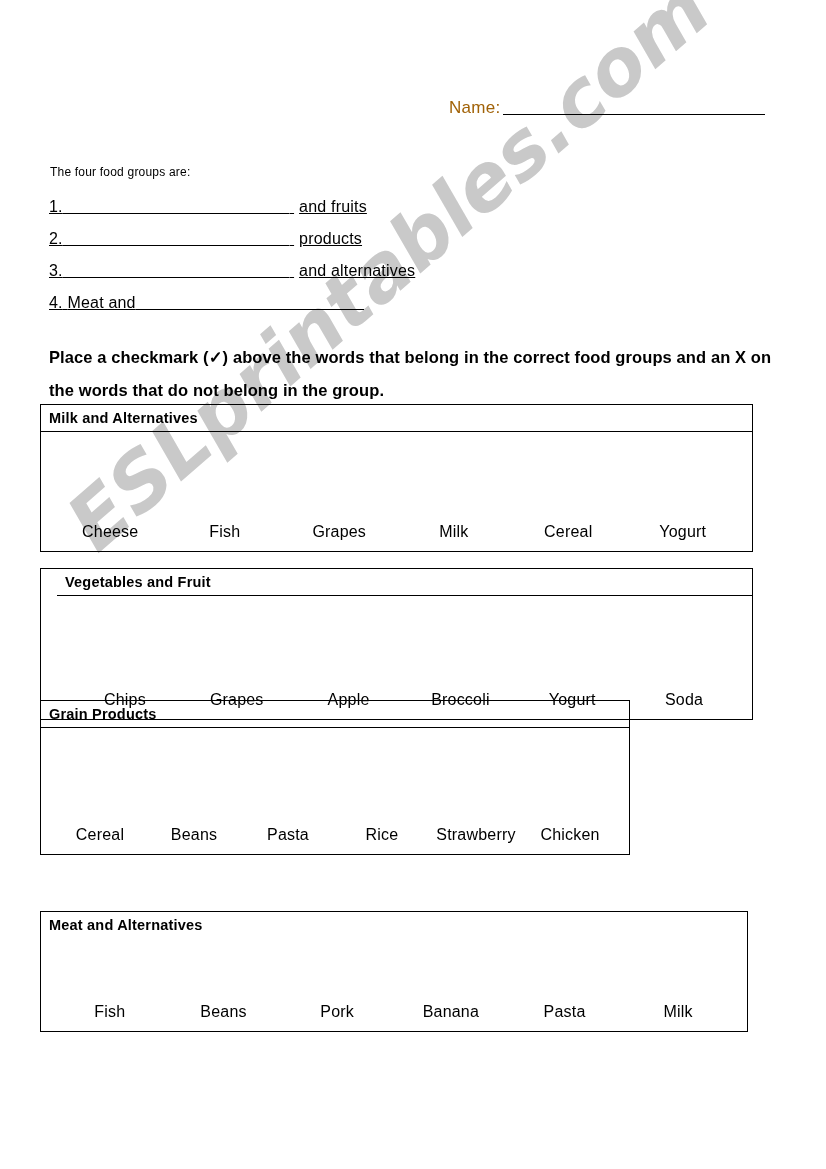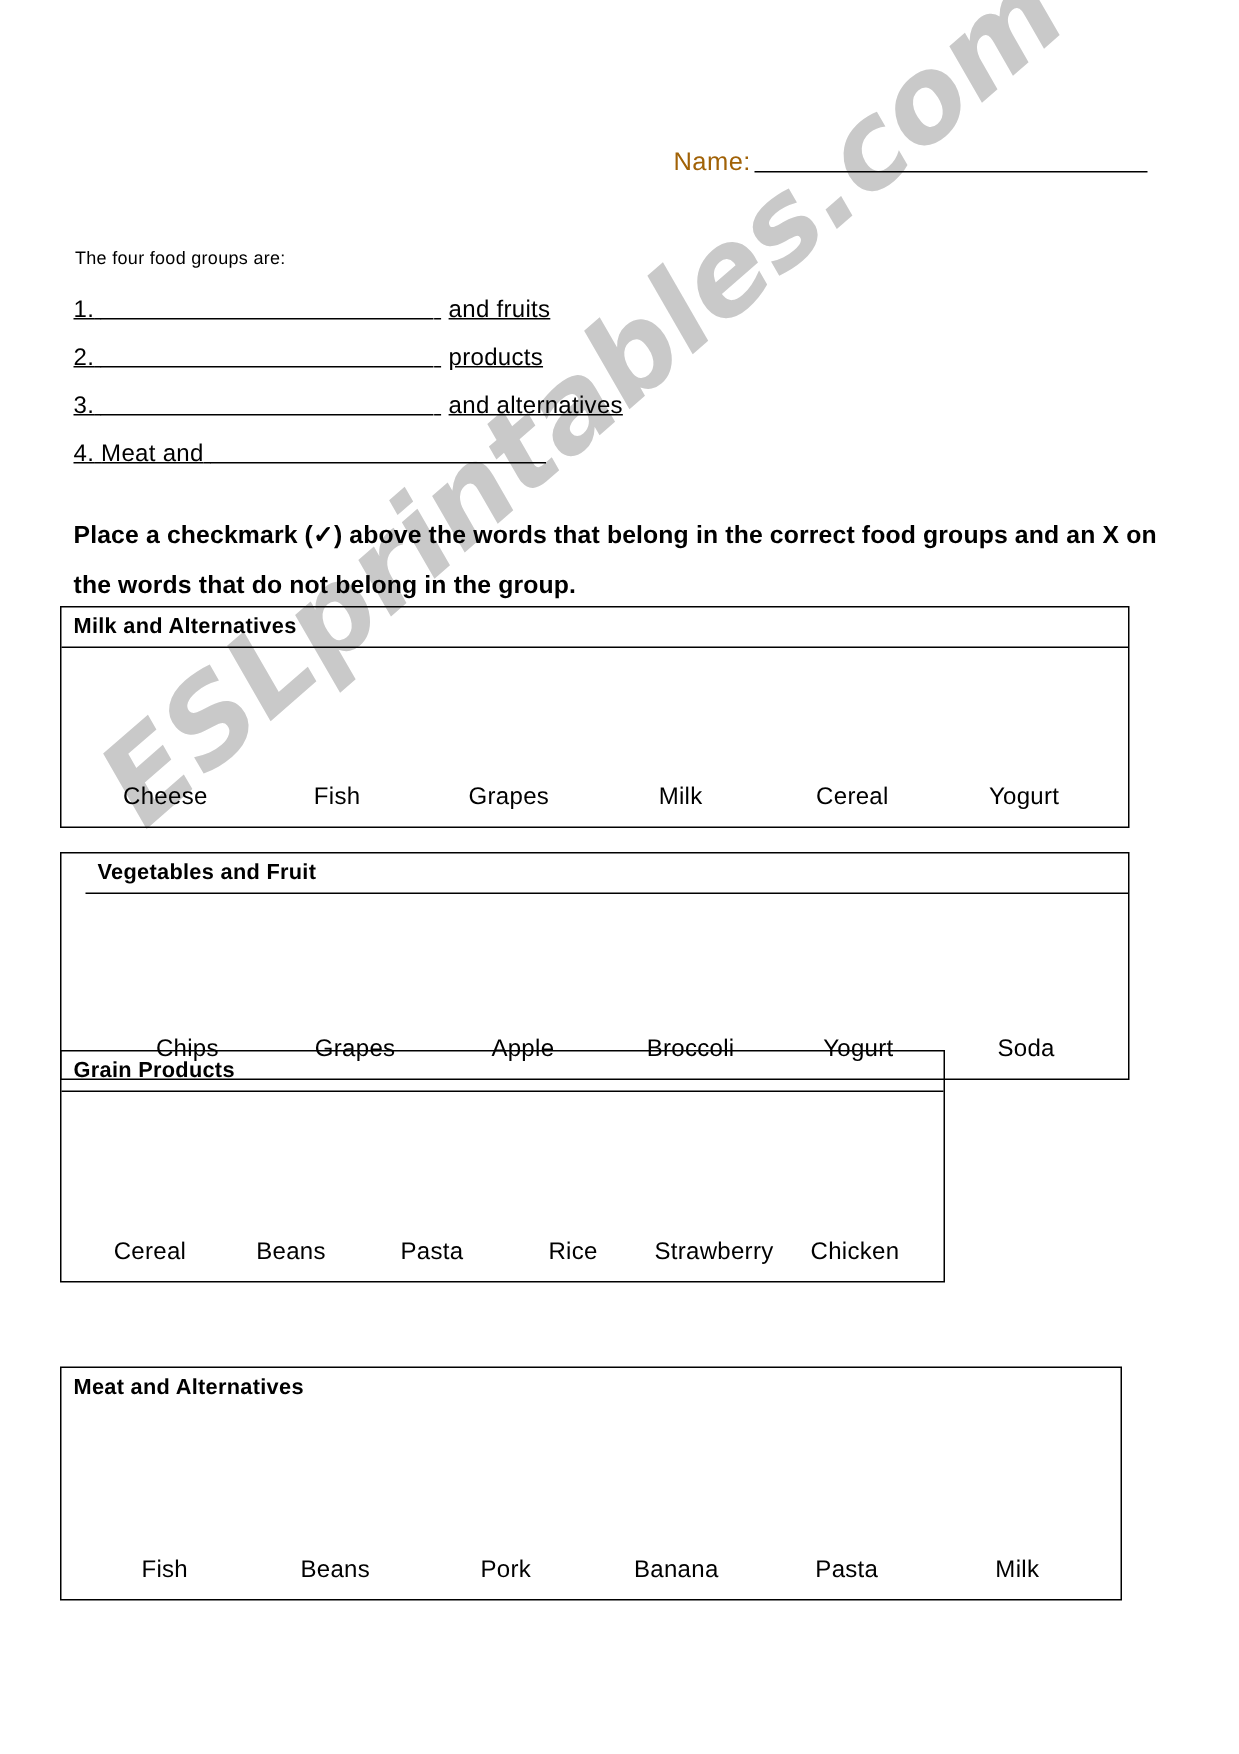--- a/index.html
+++ b/index.html
@@ -163,21 +163,21 @@
     text-align: center;
     font-size: 16px;
     letter-spacing: .2px;
     white-space: nowrap;
   }
 
   
   #table-milk       { top: 404px; width: 713px; height: 148px; }
   #table-vegetables { top: 568px; width: 713px; height: 152px; padding-left: 16px; }
   #table-grain      { top: 700px; width: 590px; height: 155px; }
-  #table-meat       { top: 911px; width: 708px; height: 156px; }
+  #table-meat       { top: 911px; width: 708px; height: 121px; }
 </style>
 </head>
 <body>
 
 <div id="page">
 
   <div id="watermark">
     <div class="wm-text">ESLprintables.com</div>
   </div>
 

